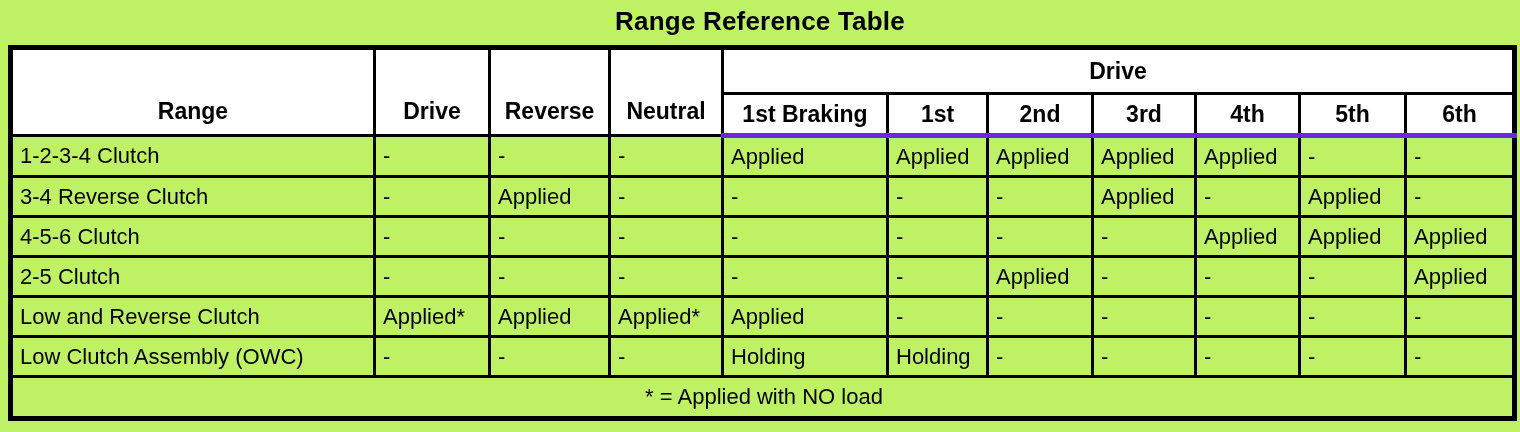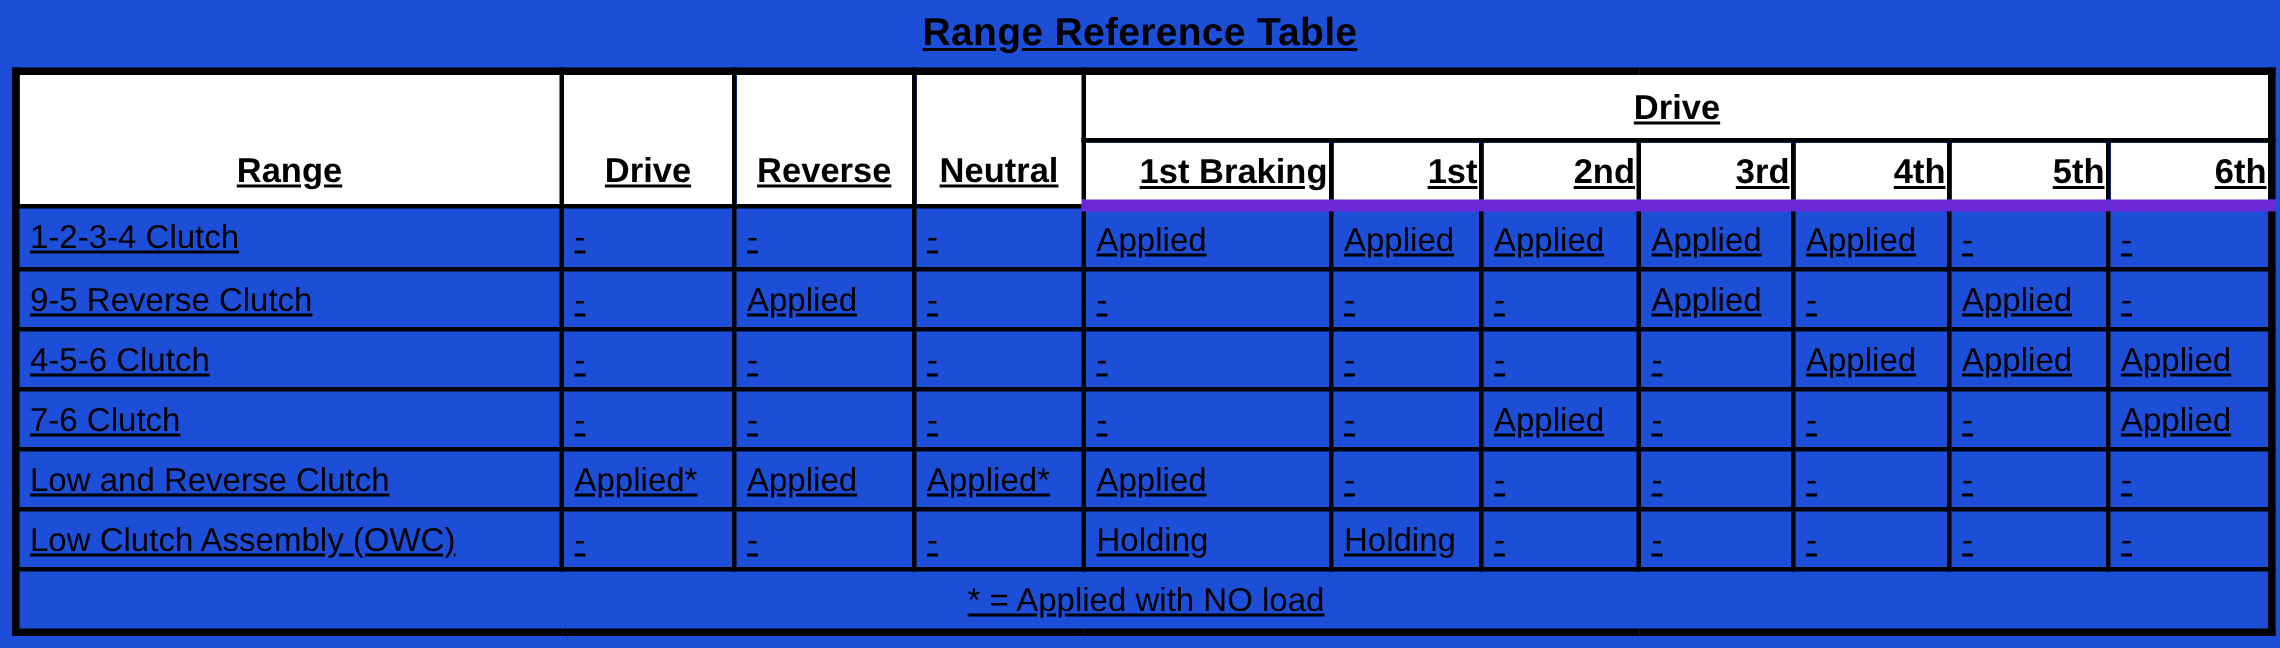--- a/index.html
+++ b/index.html
@@ -6,22 +6,21 @@
     margin: 0;
     padding: 0;
     background: #ffffff;
     color: #000000;
     font-family: "Liberation Sans", sans-serif;
   }
   .page {
     width: 1520px;
     height: 432px;
     position: relative;
-    background: #1d4ed8;
-    text-decoration: underline;
+    background: #bef264;
   }
   .page-title {
     text-align: center;
     font-weight: bold;
     font-size: 26px;
     padding-top: 6px;
     margin: 0 0 8px 0;
     letter-spacing: 0.2px;
   }
   table.range-table {
@@ -47,22 +46,21 @@
     vertical-align: bottom;
     padding-bottom: 9px;
   }
   tr.drive-row th.drive-cell {
     height: 40px;
     vertical-align: middle;
   }
   tr.sub-row th {
     height: 36px;
     vertical-align: middle;
-    border-bottom: 8px solid #6d28d9;
-    text-align: right;
+    border-bottom: 5px solid #6d28d9;
   }
   tbody td {
     font-size: 22px;
     font-weight: normal;
     text-align: left;
     vertical-align: middle;
     height: 37px;
     padding: 0 4px 0 7px;
   }
   tfoot td {
@@ -123,21 +121,21 @@
         <td>-</td>
         <td>Applied</td>
         <td>Applied</td>
         <td>Applied</td>
         <td>Applied</td>
         <td>Applied</td>
         <td>-</td>
         <td>-</td>
       </tr>
       <tr>
-        <td>9-5 Reverse Clutch</td>
+        <td>3-4 Reverse Clutch</td>
         <td>-</td>
         <td>Applied</td>
         <td>-</td>
         <td>-</td>
         <td>-</td>
         <td>-</td>
         <td>Applied</td>
         <td>-</td>
         <td>Applied</td>
         <td>-</td>
@@ -149,21 +147,21 @@
         <td>-</td>
         <td>-</td>
         <td>-</td>
         <td>-</td>
         <td>-</td>
         <td>Applied</td>
         <td>Applied</td>
         <td>Applied</td>
       </tr>
       <tr>
-        <td>7-6 Clutch</td>
+        <td>2-5 Clutch</td>
         <td>-</td>
         <td>-</td>
         <td>-</td>
         <td>-</td>
         <td>-</td>
         <td>Applied</td>
         <td>-</td>
         <td>-</td>
         <td>-</td>
         <td>Applied</td>

